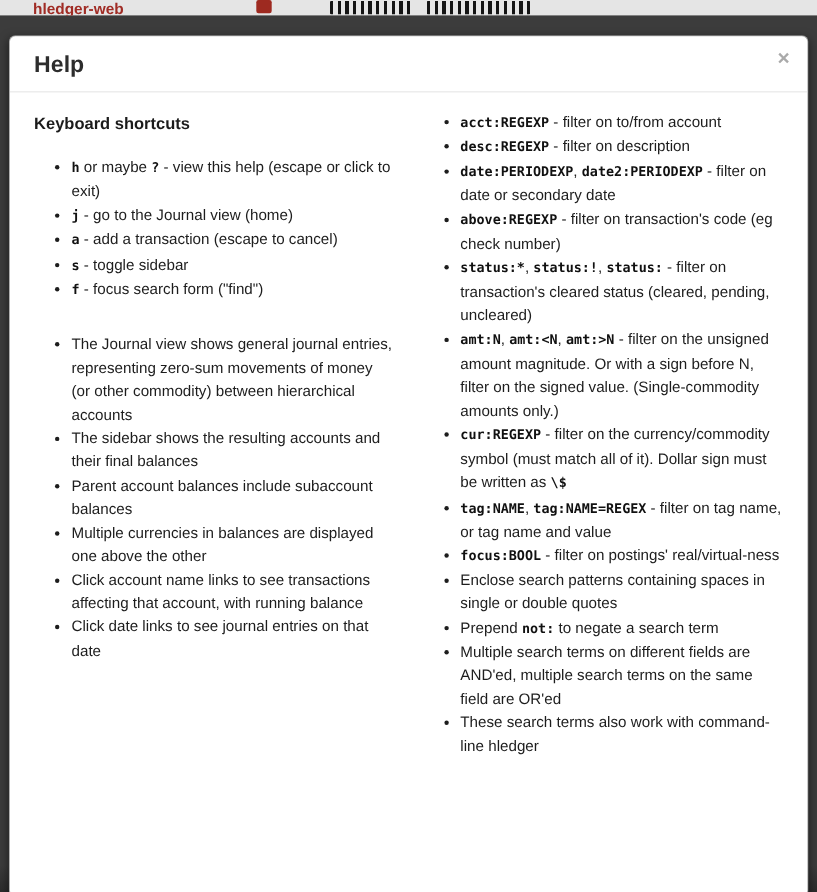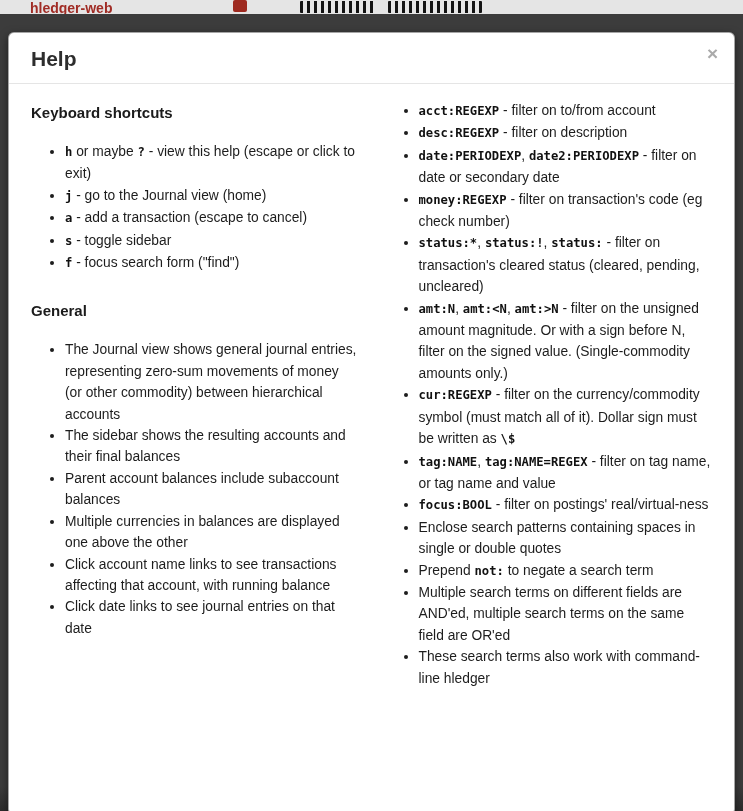--- a/index.html
+++ b/index.html
@@ -85,36 +85,35 @@
   <div class="modal-body">
     <div class="col">
       <div class="section-heading">Keyboard shortcuts</div>
       <ul class="help-list">
           <li><code>h</code> or maybe <code>?</code> - view this help (escape or click to exit)</li>
           <li><code>j</code> - go to the Journal view (home)</li>
           <li><code>a</code> - add a transaction (escape to cancel)</li>
           <li><code>s</code> - toggle sidebar</li>
           <li><code>f</code> - focus search form ("find")</li>
         </ul>
-      <div class="section-heading">General</div>
       <ul class="help-list">
           <li>The Journal view shows general journal entries, representing zero-sum movements of money (or other commodity) between hierarchical accounts</li>
           <li>The sidebar shows the resulting accounts and their final balances</li>
           <li>Parent account balances include subaccount balances</li>
           <li>Multiple currencies in balances are displayed one above the other</li>
           <li>Click account name links to see transactions affecting that account, with running balance</li>
           <li>Click date links to see journal entries on that date</li>
         </ul>
     </div>
     <div class="col">
       <ul class="help-list">
           <li><code>acct:REGEXP</code> - filter on to/from account</li>
           <li><code>desc:REGEXP</code> - filter on description</li>
           <li><code>date:PERIODEXP</code>, <code>date2:PERIODEXP</code> - filter on date or secondary date</li>
-          <li><code>money:REGEXP</code> - filter on transaction's code (eg check number)</li>
+          <li><code>above:REGEXP</code> - filter on transaction's code (eg check number)</li>
           <li><code>status:*</code>, <code>status:!</code>, <code>status:</code> - filter on transaction's cleared status (cleared, pending, uncleared)</li>
           <li><code>amt:N</code>, <code>amt:&lt;N</code>, <code>amt:&gt;N</code> - filter on the unsigned amount magnitude. Or with a sign before N, filter on the signed value. (Single-commodity amounts only.)</li>
           <li><code>cur:REGEXP</code> - filter on the currency/commodity symbol (must match all of it). Dollar sign must be written as <code>\$</code></li>
           <li><code>tag:NAME</code>, <code>tag:NAME=REGEX</code> - filter on tag name, or tag name and value</li>
           <li><code>focus:BOOL</code> - filter on postings' real/virtual-ness</li>
           <li>Enclose search patterns containing spaces in single or double quotes</li>
           <li>Prepend <code>not:</code> to negate a search term</li>
           <li>Multiple search terms on different fields are AND'ed, multiple search terms on the same field are OR'ed</li>
           <li>These search terms also work with command-line hledger</li>
         </ul>

